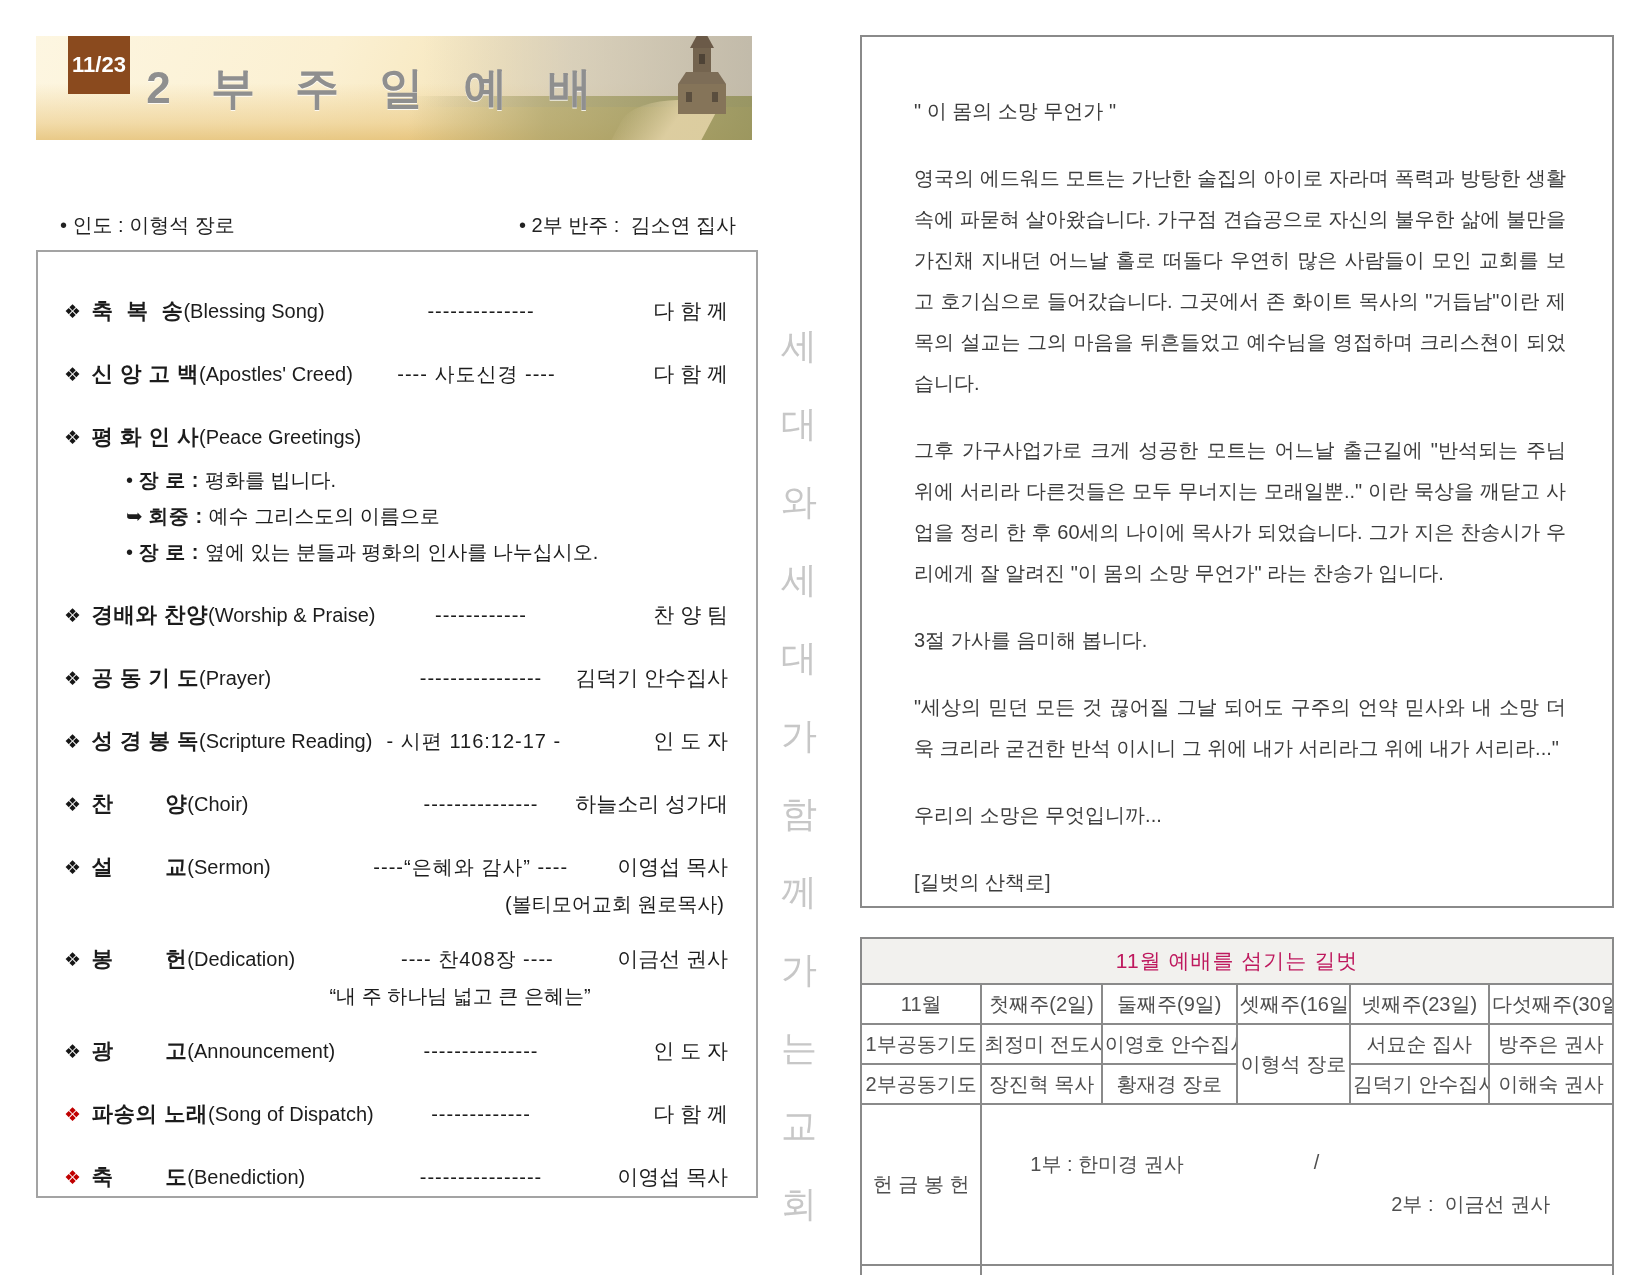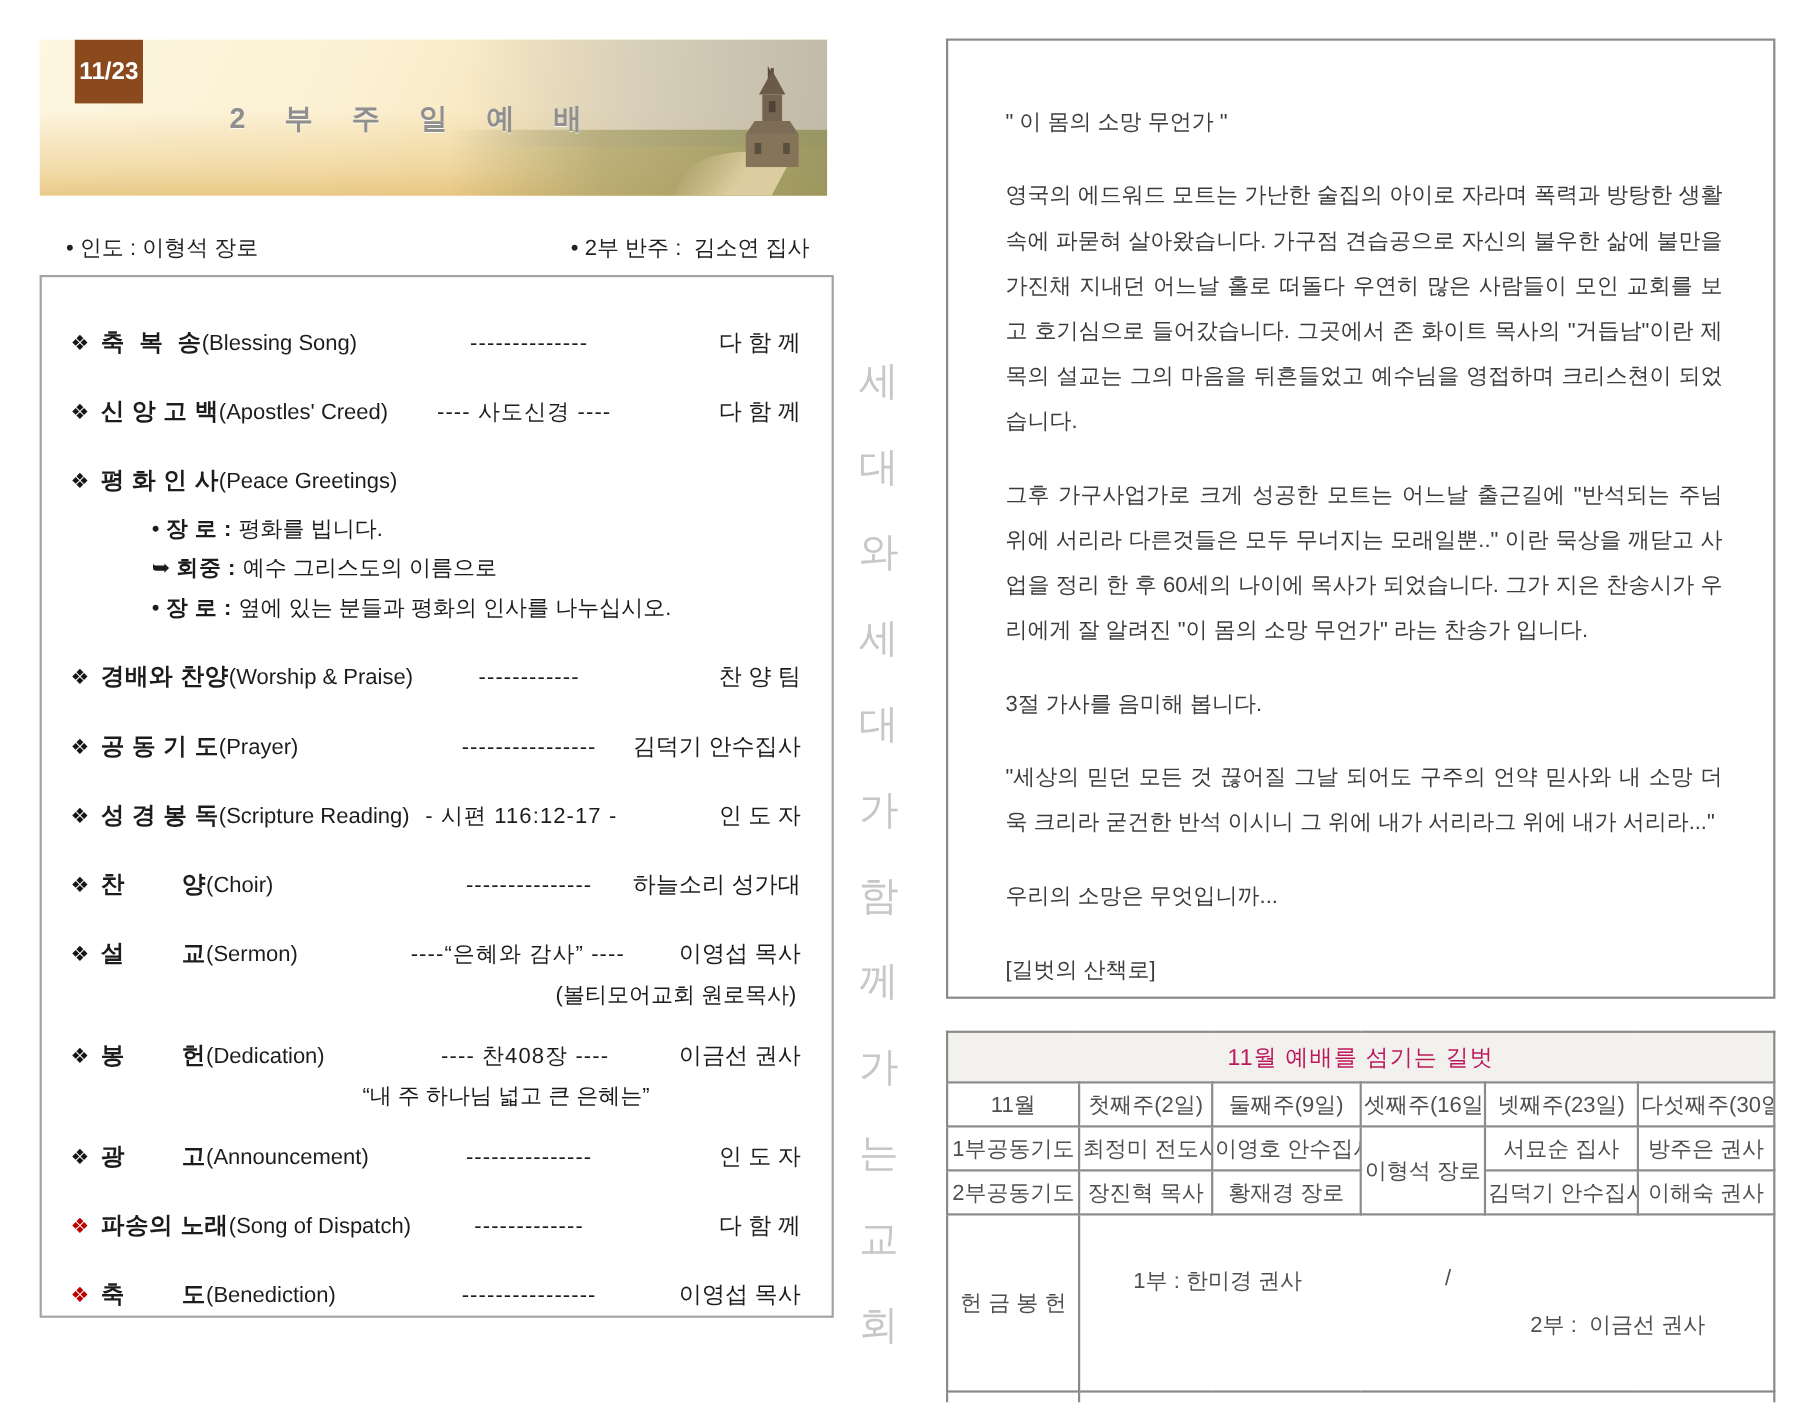--- a/index.html
+++ b/index.html
@@ -1,55 +1,55 @@
 <!DOCTYPE html>
 <html><head>
 <meta charset="utf-8">
 <style>
   html,body{margin:0;padding:0;background:#ffffff;}
   body{font-family:"Liberation Sans","DejaVu Sans",sans-serif;color:#1c1c1c;}
   .page{position:relative;width:1650px;height:1275px;background:#ffffff;overflow:hidden;}
 
   
-  .banner{position:absolute;left:36px;top:36px;width:716px;height:142px;overflow:hidden;
+  .banner{position:absolute;left:36px;top:36px;width:716px;height:104px;overflow:hidden;
     background:linear-gradient(115deg,#fdf6e1 0%,#fbf0d2 40%,#f6e6bc 62%,#eed9a6 100%);}
   .banner-glow{position:absolute;left:0;bottom:0;width:100%;height:55%;
     background:linear-gradient(to bottom,rgba(238,209,150,0) 0%,rgba(233,198,126,.55) 70%,rgba(226,187,107,.75) 100%);}
   .banner-sky{position:absolute;right:0;top:0;width:46%;height:68%;
     background:linear-gradient(to right,rgba(205,201,192,0) 0%,rgba(203,198,188,.65) 45%,rgba(186,181,170,.85) 100%);}
   .banner-field{position:absolute;right:0;bottom:0;width:48%;height:42%;
     background:linear-gradient(to right,rgba(176,168,110,0) 0%,rgba(167,160,104,.7) 40%,rgba(148,146,92,.9) 100%);}
   .banner-road{position:absolute;right:40px;bottom:0;width:90px;height:40px;
     background:linear-gradient(100deg,rgba(222,205,160,0) 0%,rgba(226,210,166,.9) 60%);
     transform:skewX(-28deg);border-radius:50% 0 0 0;}
   .date-badge{position:absolute;left:32px;top:0;width:62px;height:58px;background:#8a4a1e;
     display:flex;align-items:center;justify-content:center;color:#fff;font-weight:bold;font-size:22px;}
   .banner-title{position:absolute;left:0;top:0;width:100%;height:100%;display:flex;align-items:center;justify-content:center;
-    padding-right:70px;box-sizing:border-box;color:#8f8f8f;font-size:26px;font-weight:bold;letter-spacing:14px;
+    padding-right:70px;box-sizing:border-box;color:#8f8f8f;font-size:44px;font-weight:bold;letter-spacing:14px;
     text-shadow:0 1px 0 rgba(255,255,255,.8);padding-left:34px;}
   .church{position:absolute;right:14px;bottom:26px;}
 
   
   .leaders{position:absolute;left:60px;top:212px;width:676px;display:flex;justify-content:space-between;
     font-size:20px;color:#222;white-space:pre;}
 
   
   .order-box{position:absolute;left:36px;top:250px;width:722px;height:948px;border:2px solid #a3a3a3;
     box-sizing:border-box;padding:36px 28px 0 26px;overflow:hidden;}
   .o-row{display:flex;align-items:baseline;margin-top:34px;}
   .o-row.first{margin-top:8px;}
   .o-row.after-note{margin-top:26px;}
   .o-label{width:352px;white-space:pre;font-weight:bold;font-size:21.5px;letter-spacing:.5px;}
   .o-label .en{font-weight:normal;font-size:20px;letter-spacing:0;}
   .diamond{color:#161616;font-size:19px;margin-right:10px;}
   .diamond.red{color:#c00000;}
   .o-mid{flex:1;text-align:center;font-size:20px;white-space:pre;letter-spacing:1px;}
   .o-who{width:182px;text-align:right;white-space:pre;font-size:21px;}
   .sub-block{margin:16px 0 6px 62px;}
-  .sub-row{font-size:20px;margin:9px 12px;white-space:pre;}
+  .sub-row{font-size:20px;margin:9px 0;white-space:pre;}
   .sub-row b{letter-spacing:.5px;}
   .note-row{font-size:20px;margin-top:10px;white-space:pre;}
   .note-right{text-align:right;padding-right:4px;}
   .note-center{text-align:center;padding-left:128px;}
 
   
   .side-col{position:absolute;left:770px;top:322px;width:58px;display:flex;flex-direction:column;gap:29px;
     align-items:center;color:#c7c7c7;font-size:36px;font-weight:500;}
 
   

